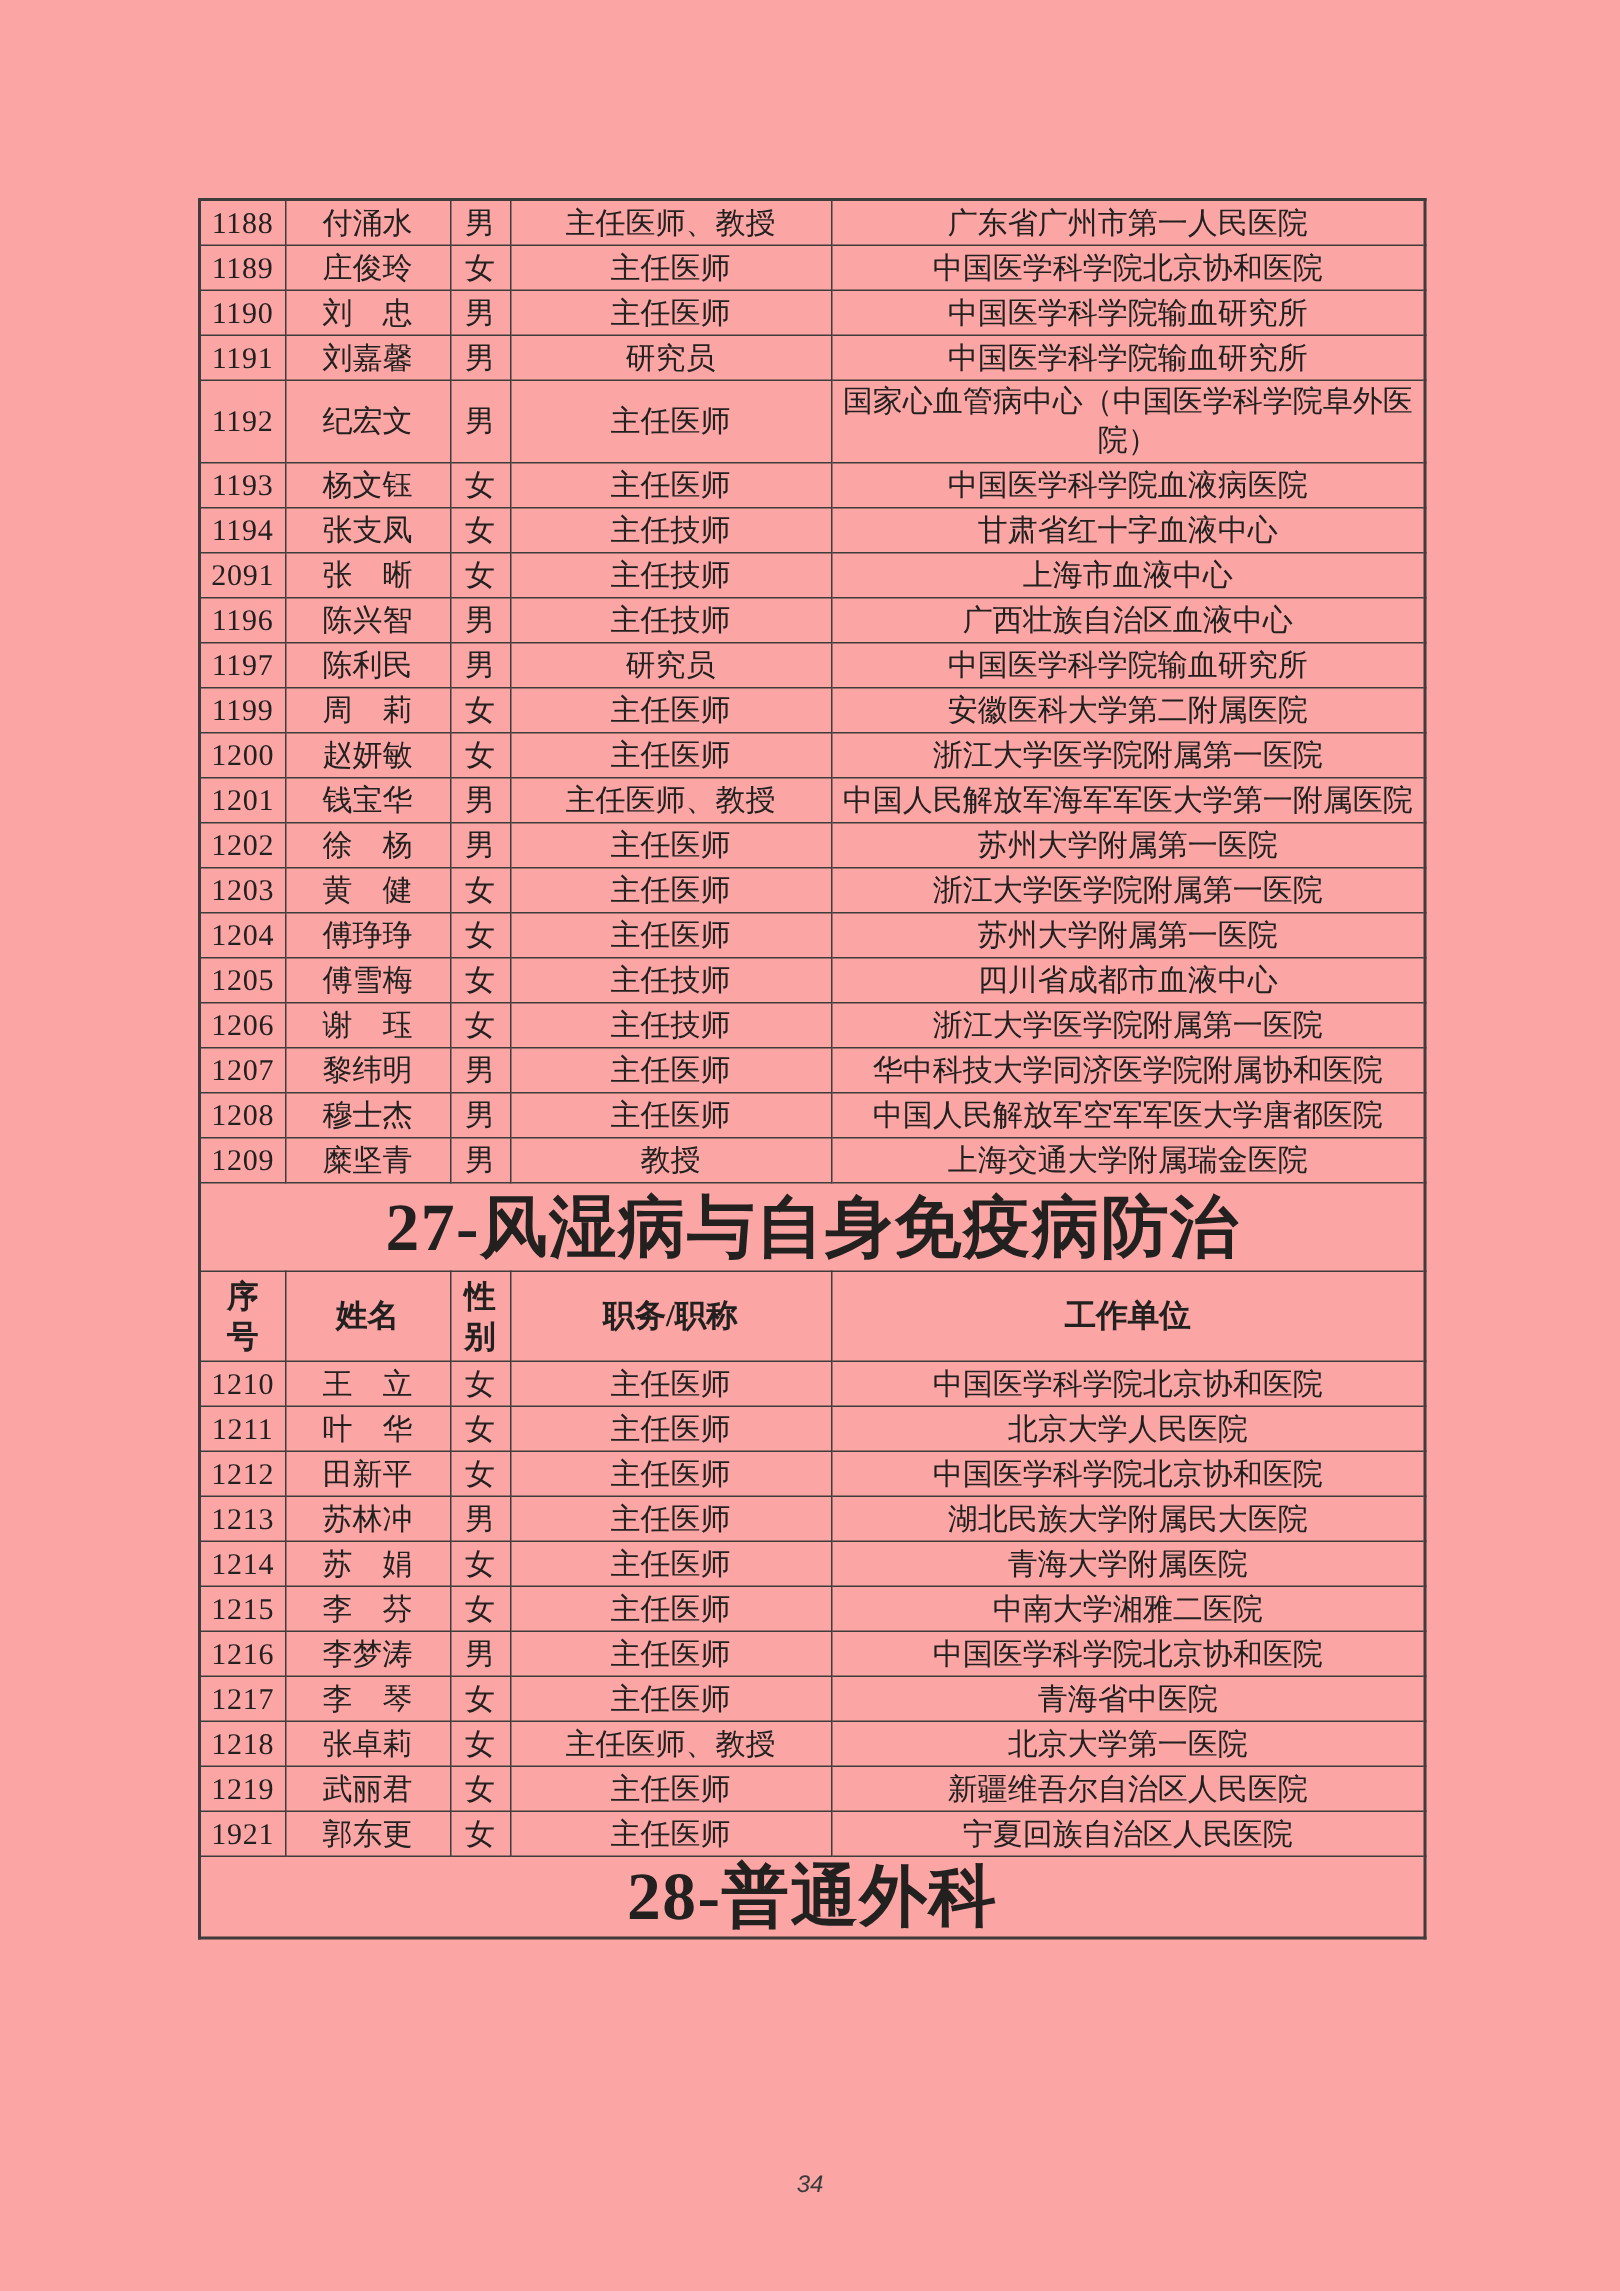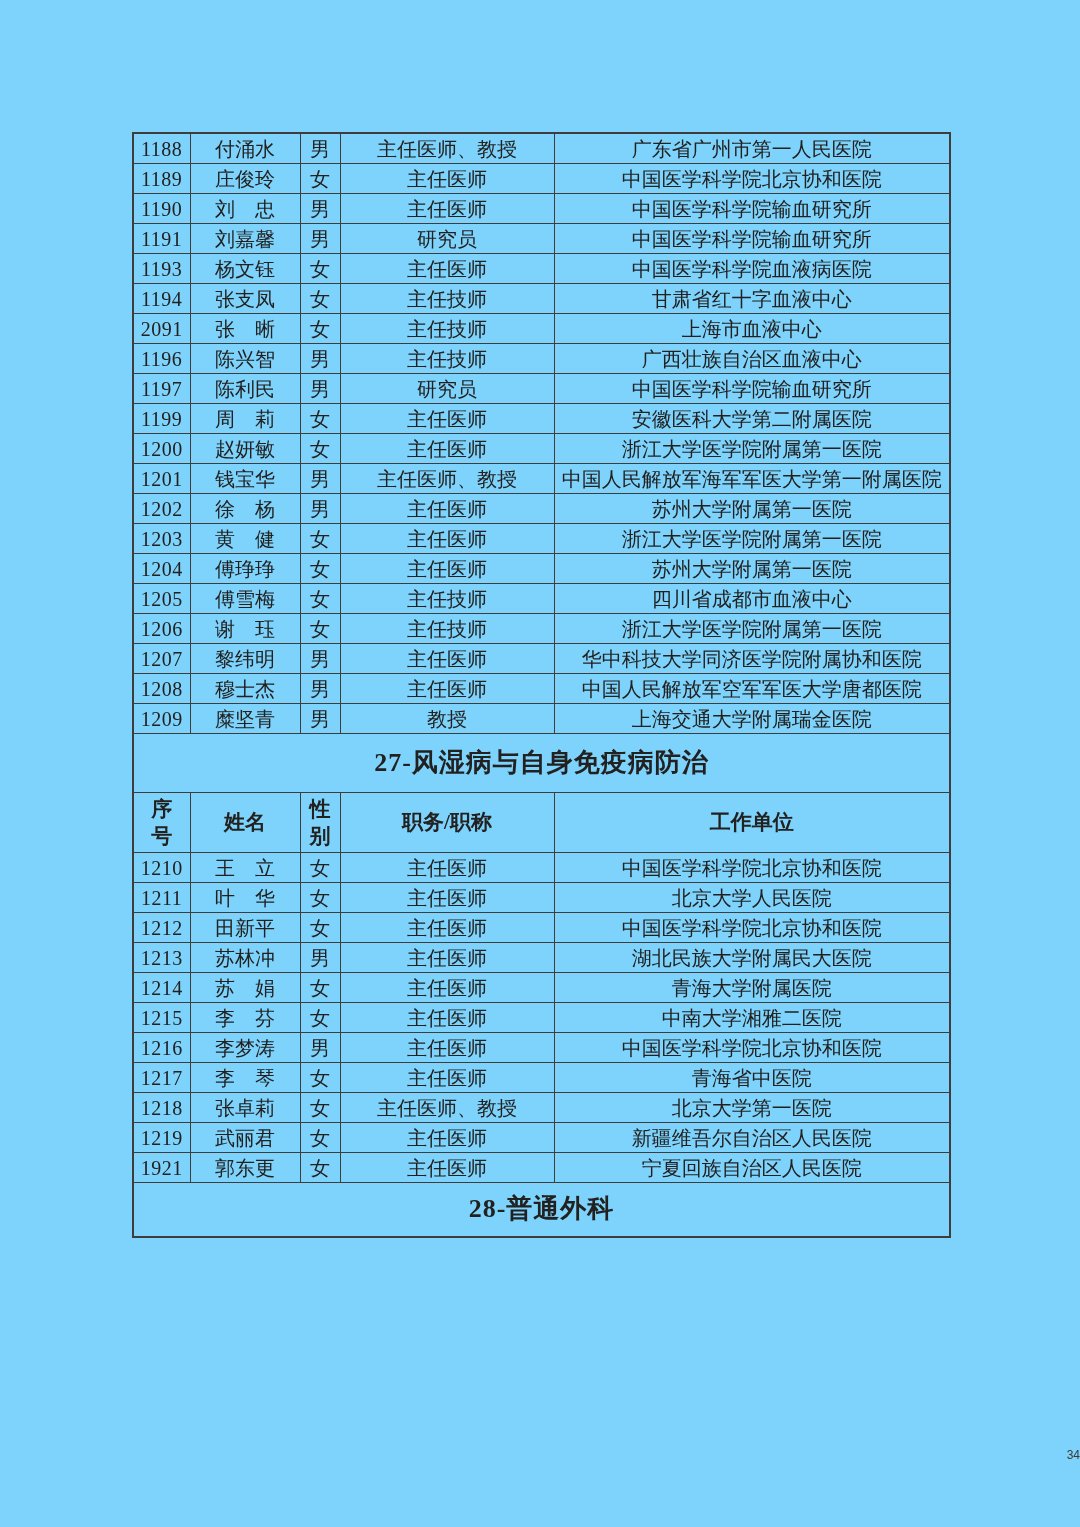--- a/index.html
+++ b/index.html
@@ -4,21 +4,21 @@
 <style>
   html,body{margin:0;padding:0;}
   body{
     width:1080px;height:1527px;position:relative;
     background:#f6f6f5;
     font-family:"Liberation Serif","DejaVu Serif",serif;
     color:#222120;
   }
   .page{
     position:absolute;left:0;top:0;width:1080px;height:1527px;
-    background:#7dd3fc;overflow:hidden;
+    background:#fca5a5;overflow:hidden;
   }
   .doc{
     position:absolute;left:132px;top:132px;width:817px;
   }
   table.roster{
     width:100%;
     border-collapse:collapse;
     table-layout:fixed;
     border:2px solid #3e3d3c;
   }
@@ -35,31 +35,31 @@
   td.c-no{font-size:19px;letter-spacing:0.5px;}
   tr.head-row td{
     font-weight:700;
     font-size:21px;
     white-space:pre-line;
     line-height:27px;
   }
   tr.head-row{height:60px;}
   tr.section-row td{
     font-weight:700;
-    font-size:26px;
+    font-size:45px;
     line-height:40px;
     letter-spacing:1px;
   }
   tr.section-row.s27{height:59px;}
   tr.section-row.s28{height:54px;margin-left:24px;}
   .page-number{
     position:absolute;left:0;right:0;top:1448px;
-    text-align:right;
+    text-align:center;
     font-family:"Liberation Sans","DejaVu Sans",sans-serif;
-    font-size:12px;color:#3a3a3a;
+    font-size:16px;color:#3a3a3a;font-style:italic;
   }
 </style>
 </head>
 <body>
 
 <div class="page">
   <div class="doc">
     <table class="roster">
       <colgroup>
         <col style="width:57px">
@@ -96,20 +96,27 @@
           </tr>
 
           <tr>
             <td class="c-no">1191</td>
             <td class="c-name">刘嘉馨</td>
             <td class="c-gender">男</td>
             <td class="c-title">研究员</td>
             <td class="c-unit">中国医学科学院输血研究所</td>
           </tr>
 
+          <tr>
+            <td class="c-no">1192</td>
+            <td class="c-name">纪宏文</td>
+            <td class="c-gender">男</td>
+            <td class="c-title">主任医师</td>
+            <td class="c-unit">国家心血管病中心（中国医学科学院阜外医院）</td>
+          </tr>
 
           <tr>
             <td class="c-no">1193</td>
             <td class="c-name">杨文钰</td>
             <td class="c-gender">女</td>
             <td class="c-title">主任医师</td>
             <td class="c-unit">中国医学科学院血液病医院</td>
           </tr>
 
           <tr>

